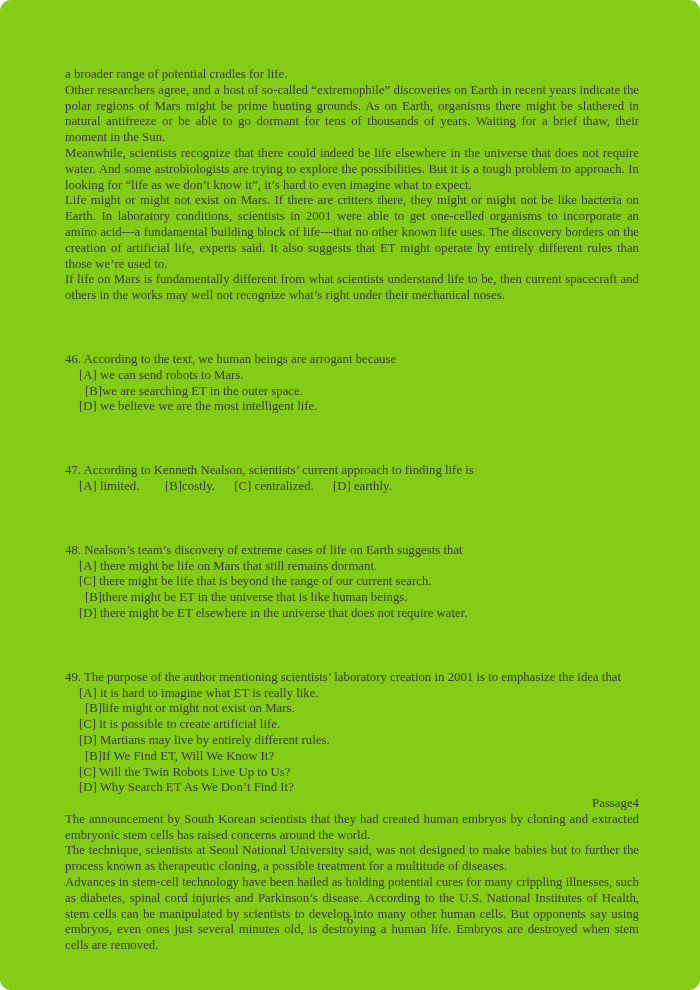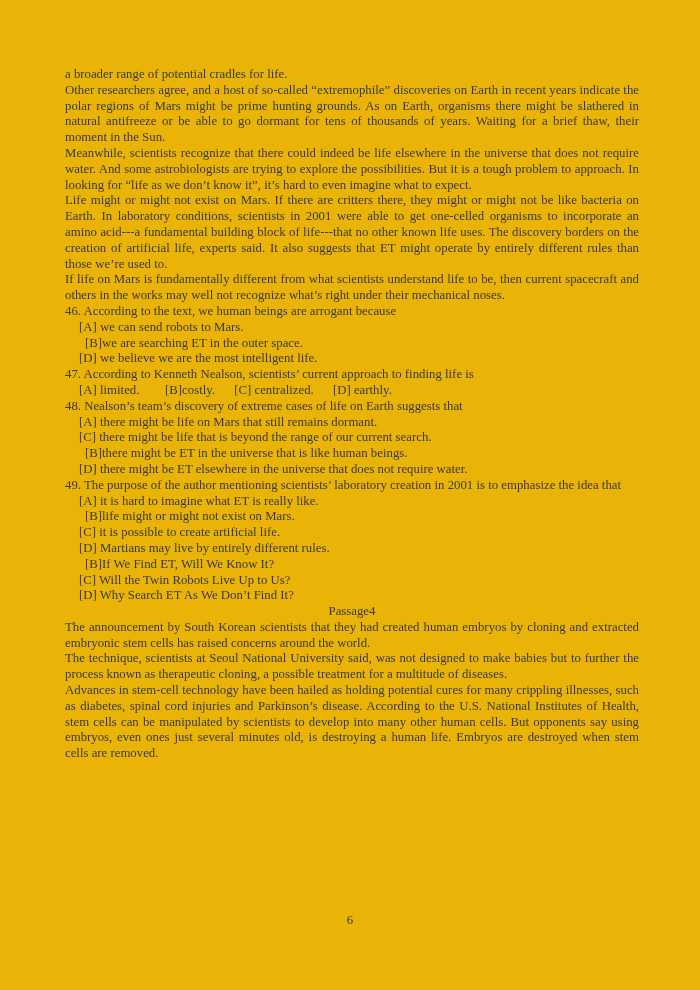--- a/index.html
+++ b/index.html
@@ -4,40 +4,41 @@
 <style>
   html, body {
     margin: 0;
     padding: 0;
     background: #ffffff;
   }
   .page {
     position: relative;
     width: 700px;
     height: 990px;
-    background: #eab308;
+    background: #84cc16;
     overflow: hidden;
     font-family: "Liberation Serif", "DejaVu Serif", serif;
     color: #3a3a3a;
+    border-radius: 11px;
   }
   .content {
     position: absolute;
     left: 65px;
     top: 67px;
     width: 574px;
     font-size: 12.8px;
     line-height: 15.8px;
   }
   .blk { margin: 0; }
   .para { text-align: justify; }
-  .question { text-align: justify; }
+  .question { text-align: justify; margin-top: 48px; }
   .option { padding-left: 14px; }
   .option-b { padding-left: 20px; }
   .option-row { padding-left: 14px; white-space: pre-wrap; }
-  .label { text-align: center; }
+  .label { text-align: right; }
   .page-number {
     position: absolute;
     top: 913px;
     left: 0;
     width: 700px;
     text-align: center;
     font-size: 12.8px;
     color: #3a3a3a;
   }
 </style>

